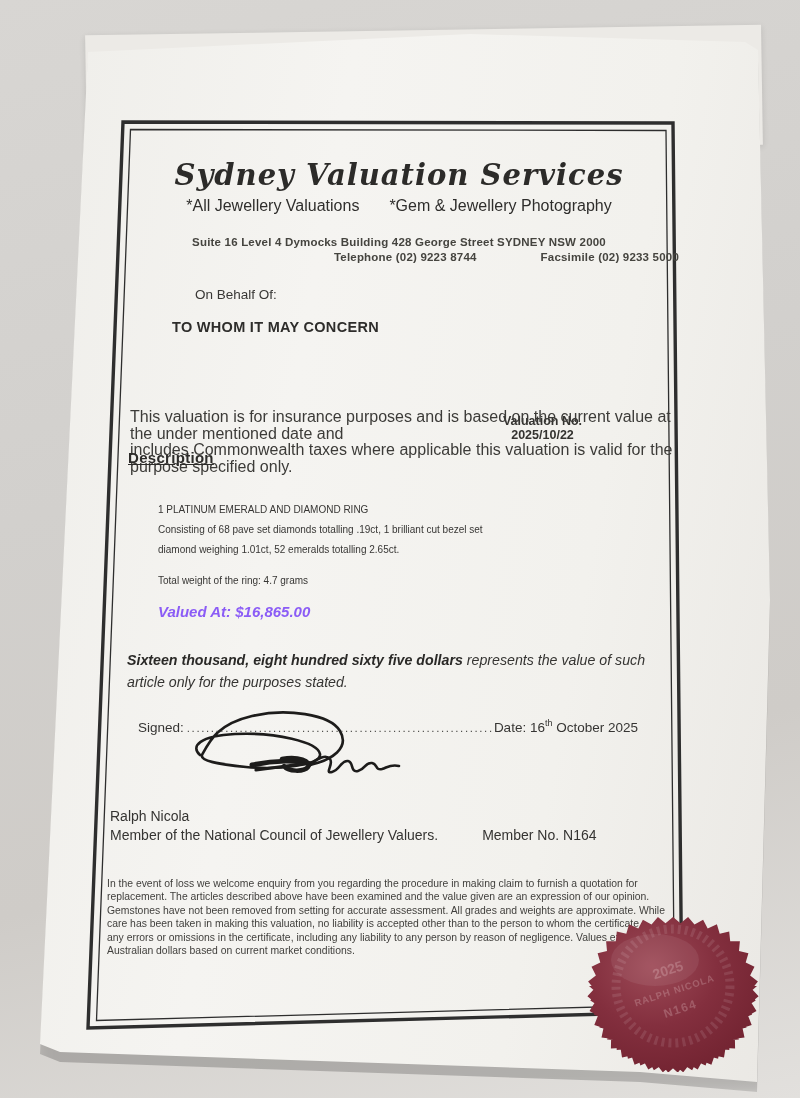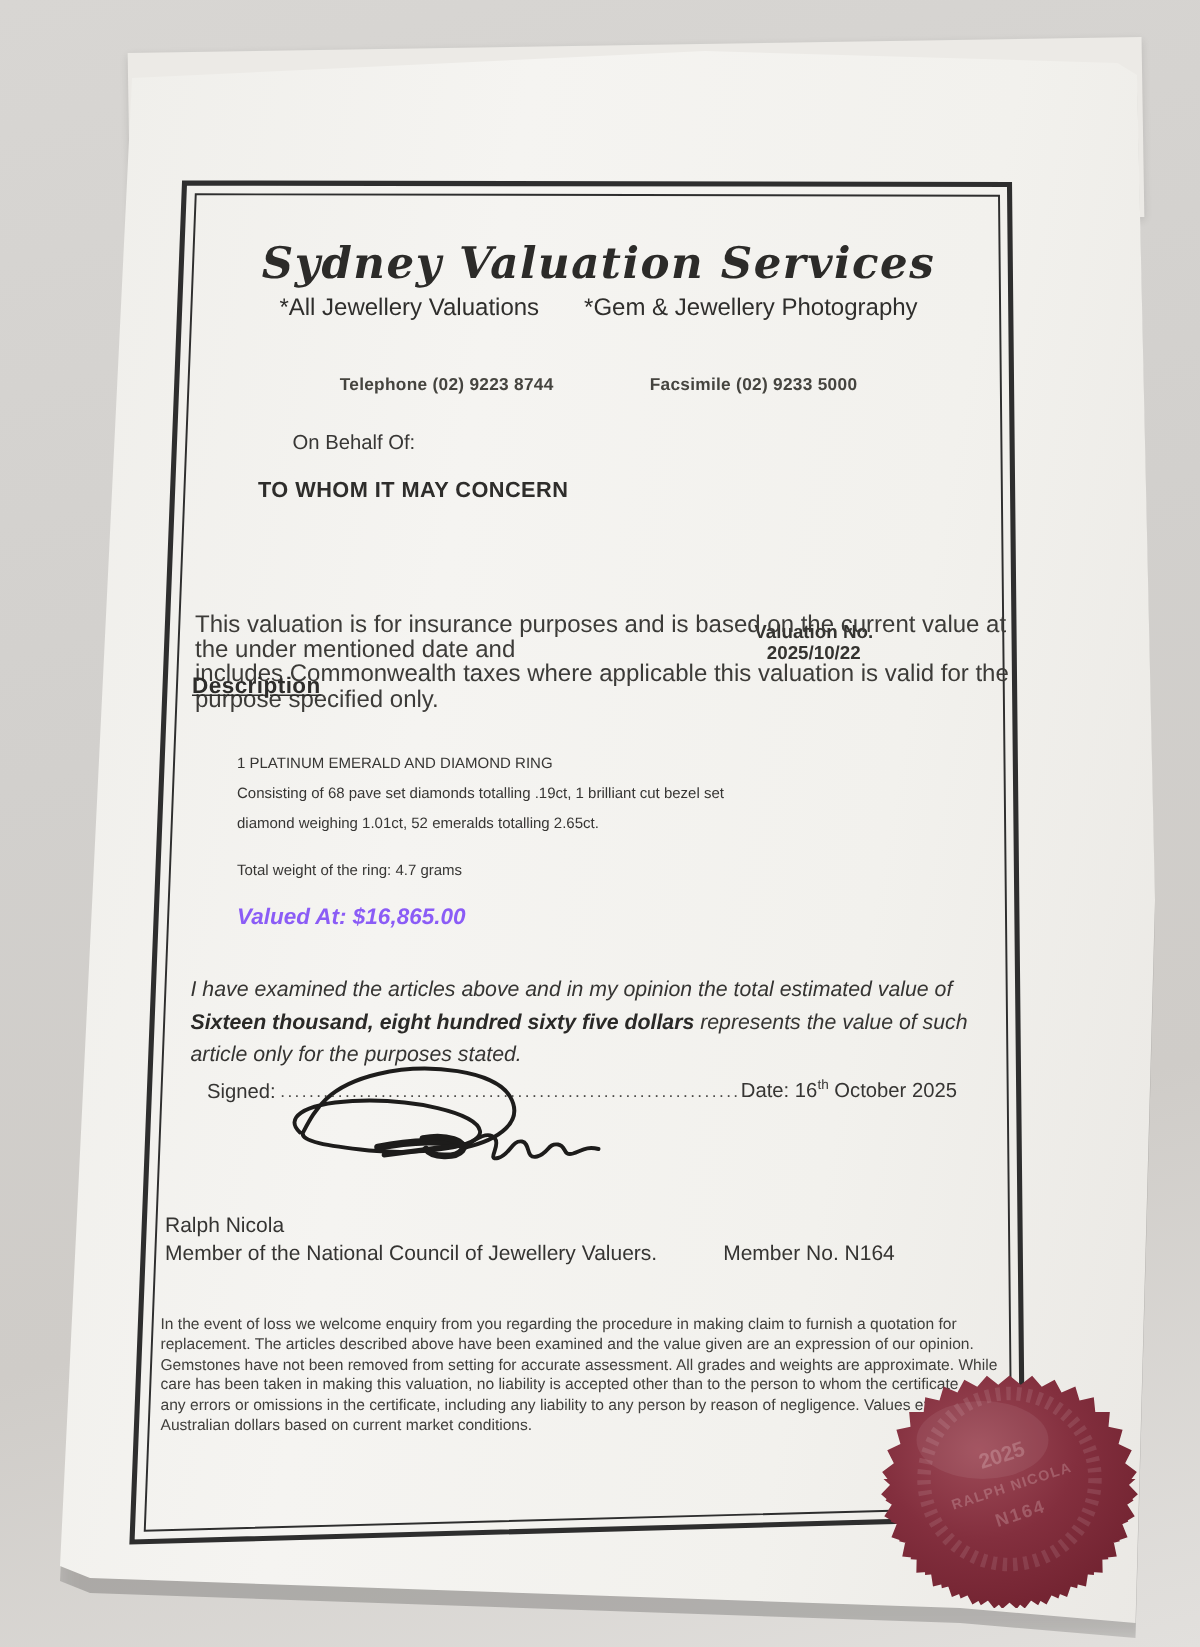--- a/index.html
+++ b/index.html
@@ -23,21 +23,21 @@
     position:absolute;left:34px;top:30px;width:740px;height:1056px;
     background:linear-gradient(100deg,#efeeea 0%,#f5f4f1 35%,#f2f1ed 70%,#eae8e4 100%);
     clip-path:polygon(54px 22px,436px 4px,711px 12px,724px 20px,736px 570px,723px 1052px,606px 1042px,26px 1022px,6px 1014px);
   }
   .overlay{position:absolute;inset:0;}
   .abs{position:absolute;}
   .center{text-align:center;width:560px;left:119px;}
   .title{font-family:"DejaVu Serif",serif;font-style:italic;font-weight:600;font-size:29px;color:#2c2b29;letter-spacing:1px;}
   .subtitle{display:flex;justify-content:center;gap:30px;font-size:16px;color:#2f2e2c;}
   .addr{font-size:11.5px;font-weight:700;color:#45443f;letter-spacing:.2px;}
-  .phones{display:flex;justify-content:center;gap:64px;}
+  .phones{display:flex;justify-content:flex-end;gap:64px;}
   .small-bold{font-weight:700;font-size:12.5px;color:#343330;}
   .body-13{font-size:13.5px;color:#383735;margin-left:20px;}
   .caps-bold{font-weight:700;font-size:14.5px;color:#2e2d2b;letter-spacing:.3px;}
   .para-sm{font-size:16px;line-height:16.5px;color:#3c3b38;}
   .desc-head{font-weight:700;font-size:15px;color:#2d2c2a;text-decoration:underline;letter-spacing:.3px;}
   .item{font-size:10px;line-height:20px;color:#373634;}
   .valued{font-weight:700;font-style:italic;font-size:15px;color:#8b5cf6;}
   .declare{font-style:italic;font-size:14.2px;line-height:21.5px;color:#353432;}
   .declare b{color:#2a2927;}
   .sig-row{display:flex;align-items:flex-end;width:500px;font-size:13.5px;color:#363533;}
@@ -59,20 +59,21 @@
   <svg class="overlay" width="800" height="1098" viewBox="0 0 800 1098">
     <polygon points="123,122 673,123 682,1012 88,1028" fill="none" stroke="#2e2e2e" stroke-width="3.4"></polygon>
     <polygon points="130.5,129.5 666,130.5 674.5,1005 96.5,1020.5" fill="none" stroke="#2e2e2e" stroke-width="1.3"></polygon>
   </svg>
 
   <div class="abs center title" style="top:158px;">Sydney Valuation Services</div>
   <div class="abs center subtitle" style="top:197px;">
     <span>*All Jewellery Valuations</span>
     <span>*Gem &amp; Jewellery Photography</span>
   </div>
+  <div class="abs center addr" style="top:236px;">Suite 16 Level 4 Dymocks Building 428 George Street SYDNEY NSW 2000</div>
   <div class="abs center addr phones" style="top:251px;">
     <span>Telephone (02) 9223 8744</span>
     <span>Facsimile (02) 9233 5000</span>
   </div>
 
   <div class="abs body-13" style="left:175px;top:287px;">On Behalf Of:</div>
   <div class="abs caps-bold" style="left:172px;top:319px;">TO WHOM IT MAY CONCERN</div>
 
   <div class="abs" style="left:440px;top:369px;width:205px;text-align:center;margin-top:45px;">
     <div class="small-bold">Valuation No.</div>
@@ -88,21 +89,20 @@
 
   <div class="abs item" style="left:158px;top:500px;">
     <div>1 PLATINUM EMERALD AND DIAMOND RING</div>
     <div>Consisting of 68 pave set diamonds totalling .19ct, 1 brilliant cut bezel set</div>
     <div>diamond weighing 1.01ct, 52 emeralds totalling 2.65ct.</div>
   </div>
   <div class="abs item" style="left:158px;top:571px;">Total weight of the ring: 4.7 grams</div>
   <div class="abs valued" style="left:158px;top:603px;">Valued At: $16,865.00</div>
 
   <div class="abs declare" style="left:127px;top:650px;width:540px;">
-    <div>I have examined the articles above and in my opinion the total estimated value of</div>
     <div><b>Sixteen thousand, eight hundred sixty five dollars</b><span> represents the value of such</span></div>
     <div>article only for the purposes stated.</div>
   </div>
 
   <svg class="abs" style="left:160px;top:698px;" width="300" height="100" viewBox="0 0 300 100">
     <g fill="none" stroke="#1d1c1b" stroke-linecap="round">
       <path stroke-width="2.6" d="M40,57 C30,48 40,38 75,36 C115,34 158,44 160,56 C162,67 120,72 86,69 C58,66 40,63 42,57 C50,42 58,26 92,18 C126,10 170,16 180,33 C190,50 172,62 150,67"></path>
       <path stroke-width="5" d="M92,67 C115,62 138,62 150,66"></path>
       <path stroke-width="3.2" d="M96,72 L150,65"></path>
       <path stroke-width="4.5" d="M122,61 C138,58 152,63 148,69 C144,74 128,74 124,68"></path>

